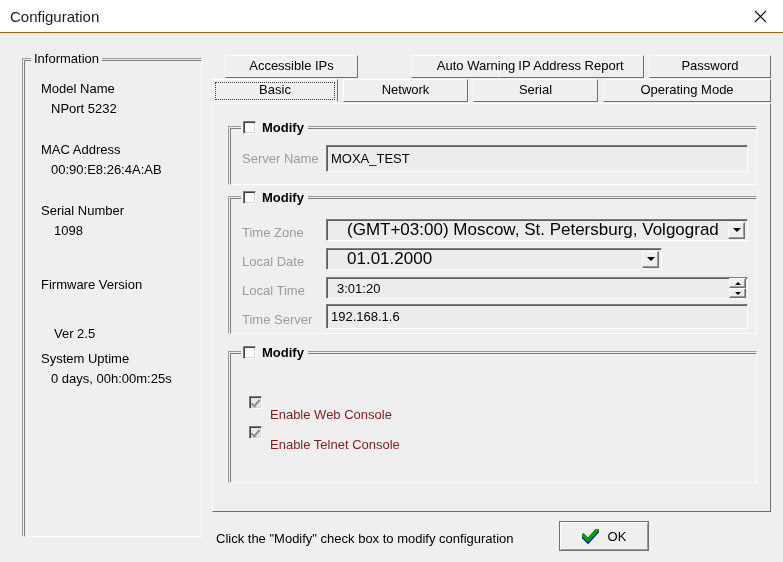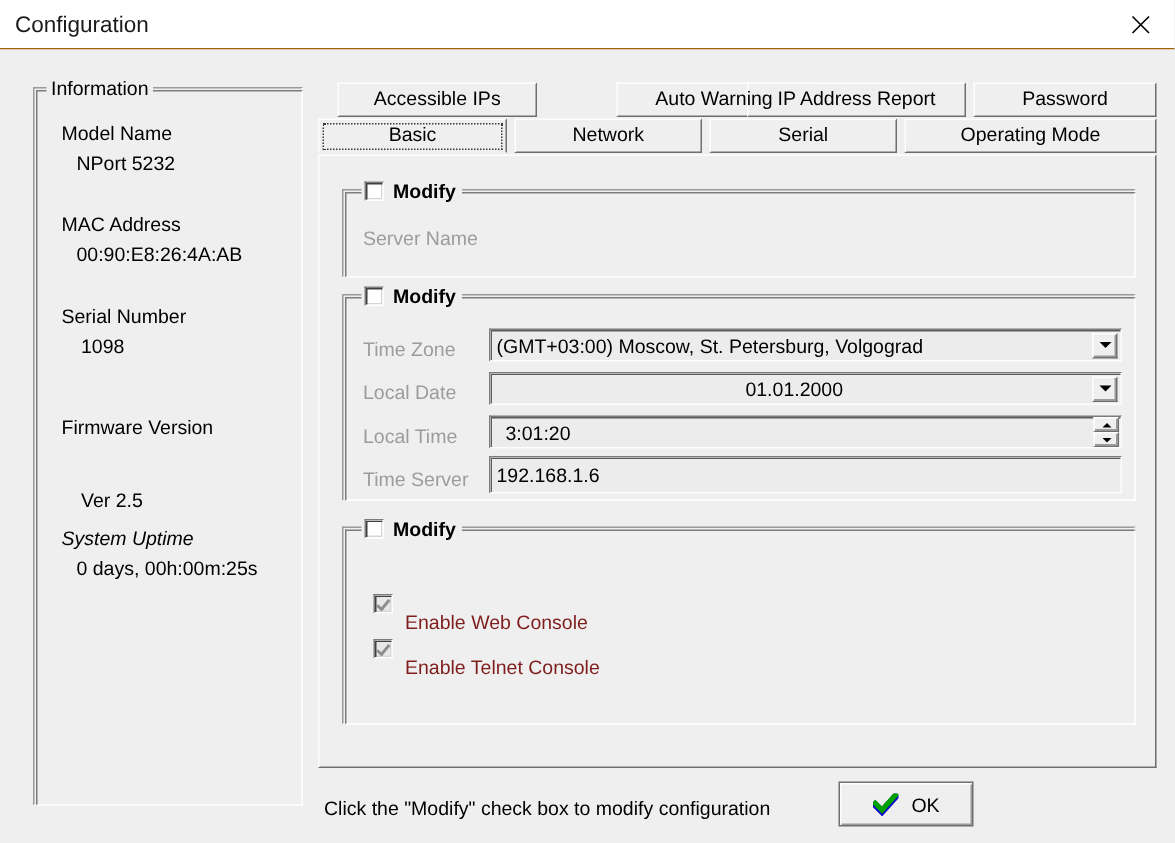--- a/index.html
+++ b/index.html
@@ -220,22 +220,22 @@
     border: 1px solid #7c7c7c;
     border-right-color: #fdfdfd;
     border-bottom-color: #fdfdfd;
     box-shadow: inset 1px 1px 0 #5c5c5c;
     display: flex;
     align-items: center;
     overflow: hidden;
   }
   .combo-text {
     flex: 1;
-    font-size: 13px;
-    padding-left: 4px;
+    font-size: 17px;
+    padding-left: 20px;
     white-space: nowrap;
     overflow: hidden;
   }
   .combo-btn {
     width: 17px; height: 17px;
     margin-right: 2px;
     box-sizing: border-box;
     background: #efefef;
     border: 1px solid #fdfdfd;
     border-right-color: #6f6f6f;
@@ -352,21 +352,21 @@
 
     <div class="info-line" style="left:18px; top:83px;">MAC Address</div>
     <div class="info-line" style="left:28px; top:103px;">00:90:E8:26:4A:AB</div>
 
     <div class="info-line" style="left:18px; top:144px;">Serial Number</div>
     <div class="info-line" style="left:31px; top:164px;">1098</div>
 
     <div class="info-line" style="left:18px; top:218px;">Firmware Version</div>
     <div class="info-line" style="left:31px; top:238px;margin-top:29px;">Ver 2.5</div>
 
-    <div class="info-line" style="left:18px; top:292px;font-style:italic;">System Uptime</div>
+    <div class="info-line" style="left:18px; top:292px;">System Uptime</div>
     <div class="info-line" style="left:28px; top:312px;">0 days, 00h:00m:25s</div>
   </div>
 
   <div class="tabstrip">
 
     <div class="tab" style="left:13px;  top:0; width:133px;">
       <span class="tab-label">Accessible IPs</span>
     </div>
     <div class="tab" style="left:151px; top:0; width:130px;margin-left:48px;">
       <span class="tab-label">Auto Warning</span>
@@ -394,38 +394,39 @@
   </div>
 
   <div id="tab-panel">
 
     <div class="modbox" style="left:15px; top:22px; width:529px; height:59px;">
       <div class="modify-head">
         <span class="cb"></span>
         <span class="mod-label">Modify</span>
       </div>
       <div class="fld-label" style="left:13px; top:24px;">Server Name</div>
+      <div class="textfield" style="left:97px; top:18px; width:422px; height:27px;">MOXA_TEST</div>
     </div>
 
     <div class="modbox" style="left:15px; top:92px; width:529px; height:138px;">
       <div class="modify-head">
         <span class="cb"></span>
         <span class="mod-label">Modify</span>
       </div>
 
       <div class="fld-label" style="left:13px; top:28px;">Time Zone</div>
       <div class="combo" style="left:97px; top:22px; width:422px; height:22px;">
         <span class="combo-text">(GMT+03:00) Moscow, St. Petersburg, Volgograd</span>
         <span class="combo-btn">
           <span class="arrow-down"></span>
         </span>
       </div>
 
       <div class="fld-label" style="left:13px; top:57px;">Local Date</div>
-      <div class="combo" style="left:97px; top:51px; width:422px; height:22px;text-align:center;">
+      <div class="combo" style="left:97px; top:51px; width:336px; height:22px;">
         <span class="combo-text">01.01.2000</span>
         <span class="combo-btn">
           <span class="arrow-down"></span>
         </span>
       </div>
 
       <div class="fld-label" style="left:13px; top:86px;">Local Time</div>
       <div class="textfield" style="left:97px; top:80px; width:422px; height:22px; padding-left:10px;">3:01:20</div>
       <div class="spin" style="left:500px; top:81px; height:20px;">
         <span class="spin-btn">

